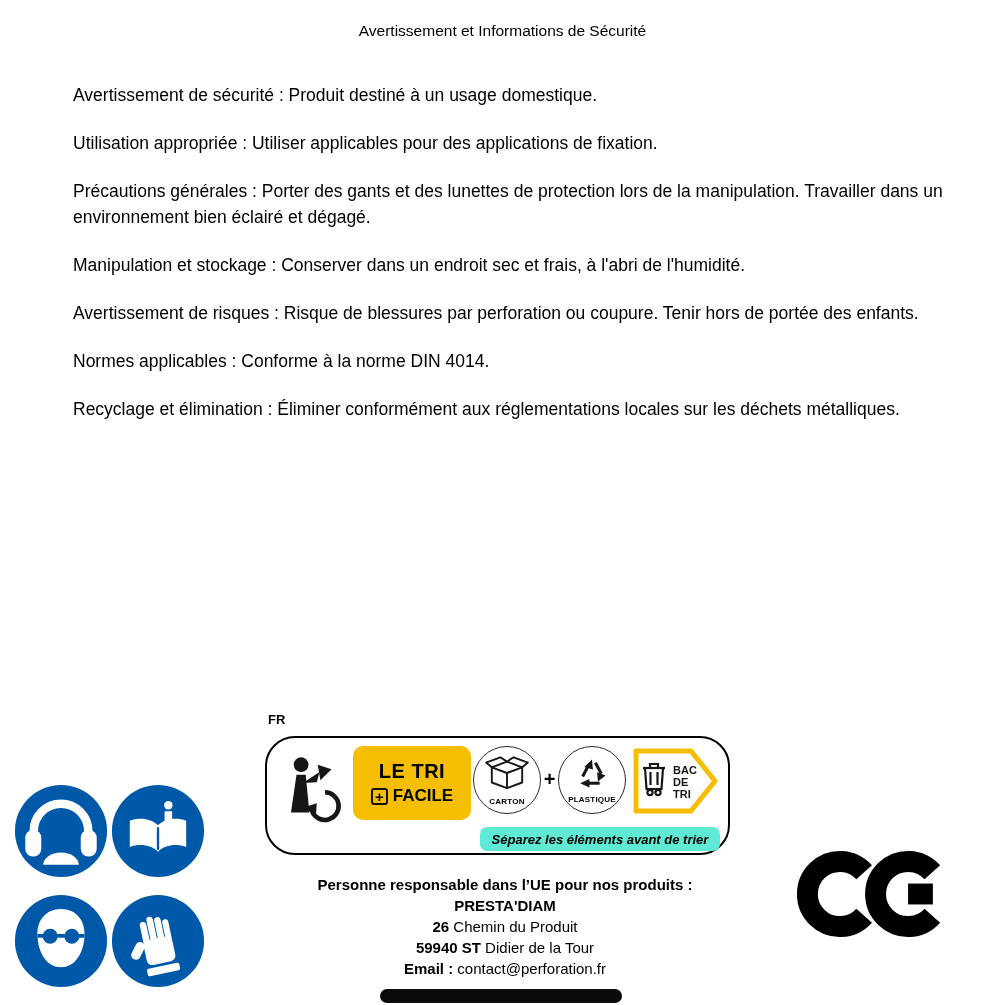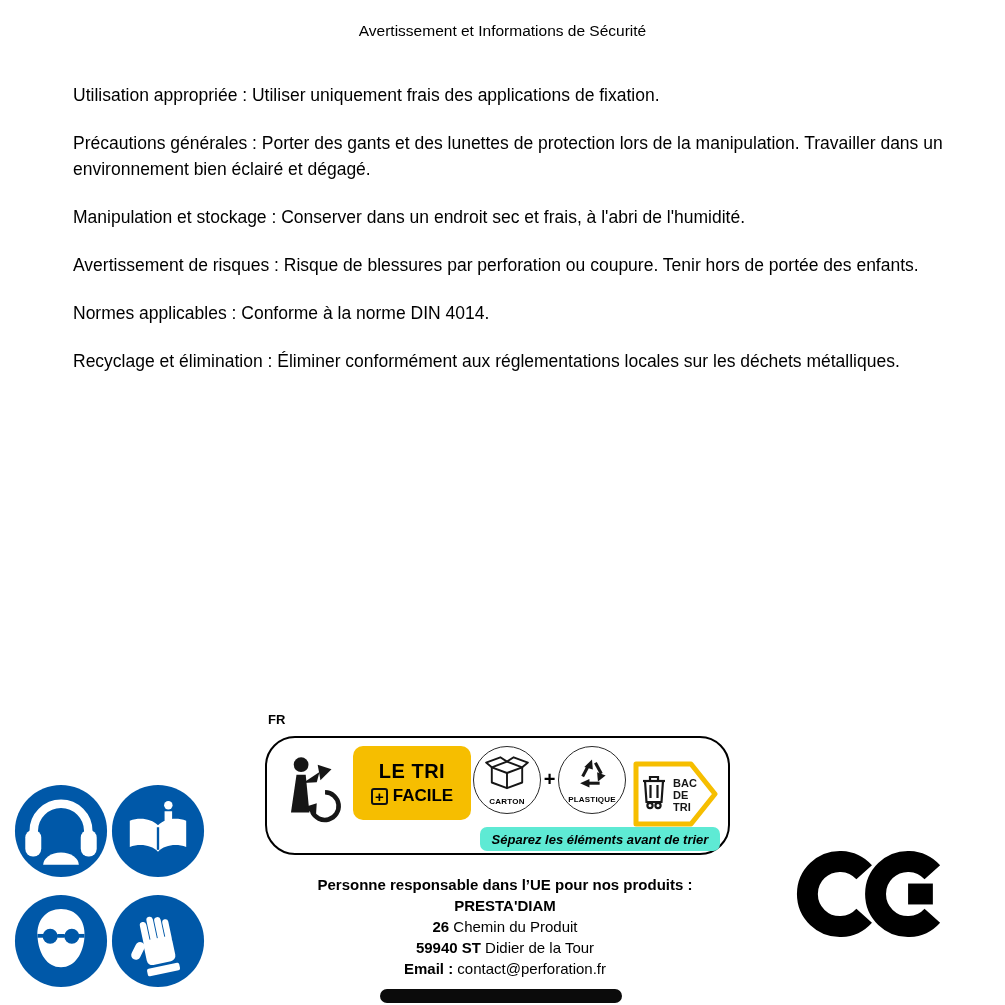--- a/index.html
+++ b/index.html
@@ -22,21 +22,21 @@
   .tri-line1{font-size:20px;font-weight:800;letter-spacing:.5px}
   .tri-line2{display:flex;align-items:center;font-size:17px;font-weight:800}
   .plus-badge{display:inline-flex;align-items:center;justify-content:center;width:17px;height:17px;
               border:2.5px solid #111;border-radius:3px;font-size:15px;font-weight:bold;margin-right:5px;line-height:1}
   .mat{position:absolute;top:8px;width:68px;height:68px;background:#fff;border:1.5px solid #2a2a2a;border-radius:50%;
        display:flex;flex-direction:column;align-items:center;justify-content:center}
   .mat1{left:206px}
   .mat2{left:291px}
   .mat-label{font-size:8px;font-weight:bold;letter-spacing:.2px;margin-top:1px}
   .mat-plus{position:absolute;left:274px;top:30px;width:17px;text-align:center;font-size:20px;font-weight:bold}
-  .bin-arrow{position:absolute;left:366px;top:22px}
+  .bin-arrow{position:absolute;left:366px;top:9px}
   .tagline{position:absolute;left:213px;top:89px;width:240px;height:24px;background:#5eead4;border-radius:7px;
            display:flex;align-items:center;justify-content:center;font-style:italic;font-weight:bold;font-size:13px}
 
   .picto{position:absolute;width:94px;height:94px}
   .picto-ear{left:14px;top:784px}
   .picto-manual{left:111px;top:784px}
   .picto-eye{left:14px;top:894px}
   .picto-glove{left:111px;top:894px}
 
   .contact{position:absolute;left:255px;top:874px;width:500px;text-align:center;font-size:15px;line-height:21px}
@@ -46,21 +46,22 @@
   .bottom-bar{position:absolute;left:380px;top:989px;width:242px;height:14px;border-radius:7px;background:#0b0b0b}
 </style>
 </head>
 <body>
 
 <div class="page">
 
   <h1 class="title">Avertissement et Informations de Sécurité</h1>
 
   <div class="body-text">
-    <p>Utilisation appropriée : Utiliser uniquement frais des applications de fixation.</p>
+    <p>Avertissement de sécurité : Produit destiné à un usage domestique.</p>
+    <p>Utilisation appropriée : Utiliser applicables pour des applications de fixation.</p>
     <p>Précautions générales : Porter des gants et des lunettes de protection lors de la manipulation. Travailler dans un environnement bien éclairé et dégagé.</p>
     <p>Manipulation et stockage : Conserver dans un endroit sec et frais, à l'abri de l'humidité.</p>
     <p>Avertissement de risques : Risque de blessures par perforation ou coupure. Tenir hors de portée des enfants.</p>
     <p>Normes applicables : Conforme à la norme DIN 4014.</p>
     <p>Recyclage et élimination : Éliminer conformément aux réglementations locales sur les déchets métalliques.</p>
   </div>
 
   <div class="fr-label">FR</div>
 
   <div class="banner">

